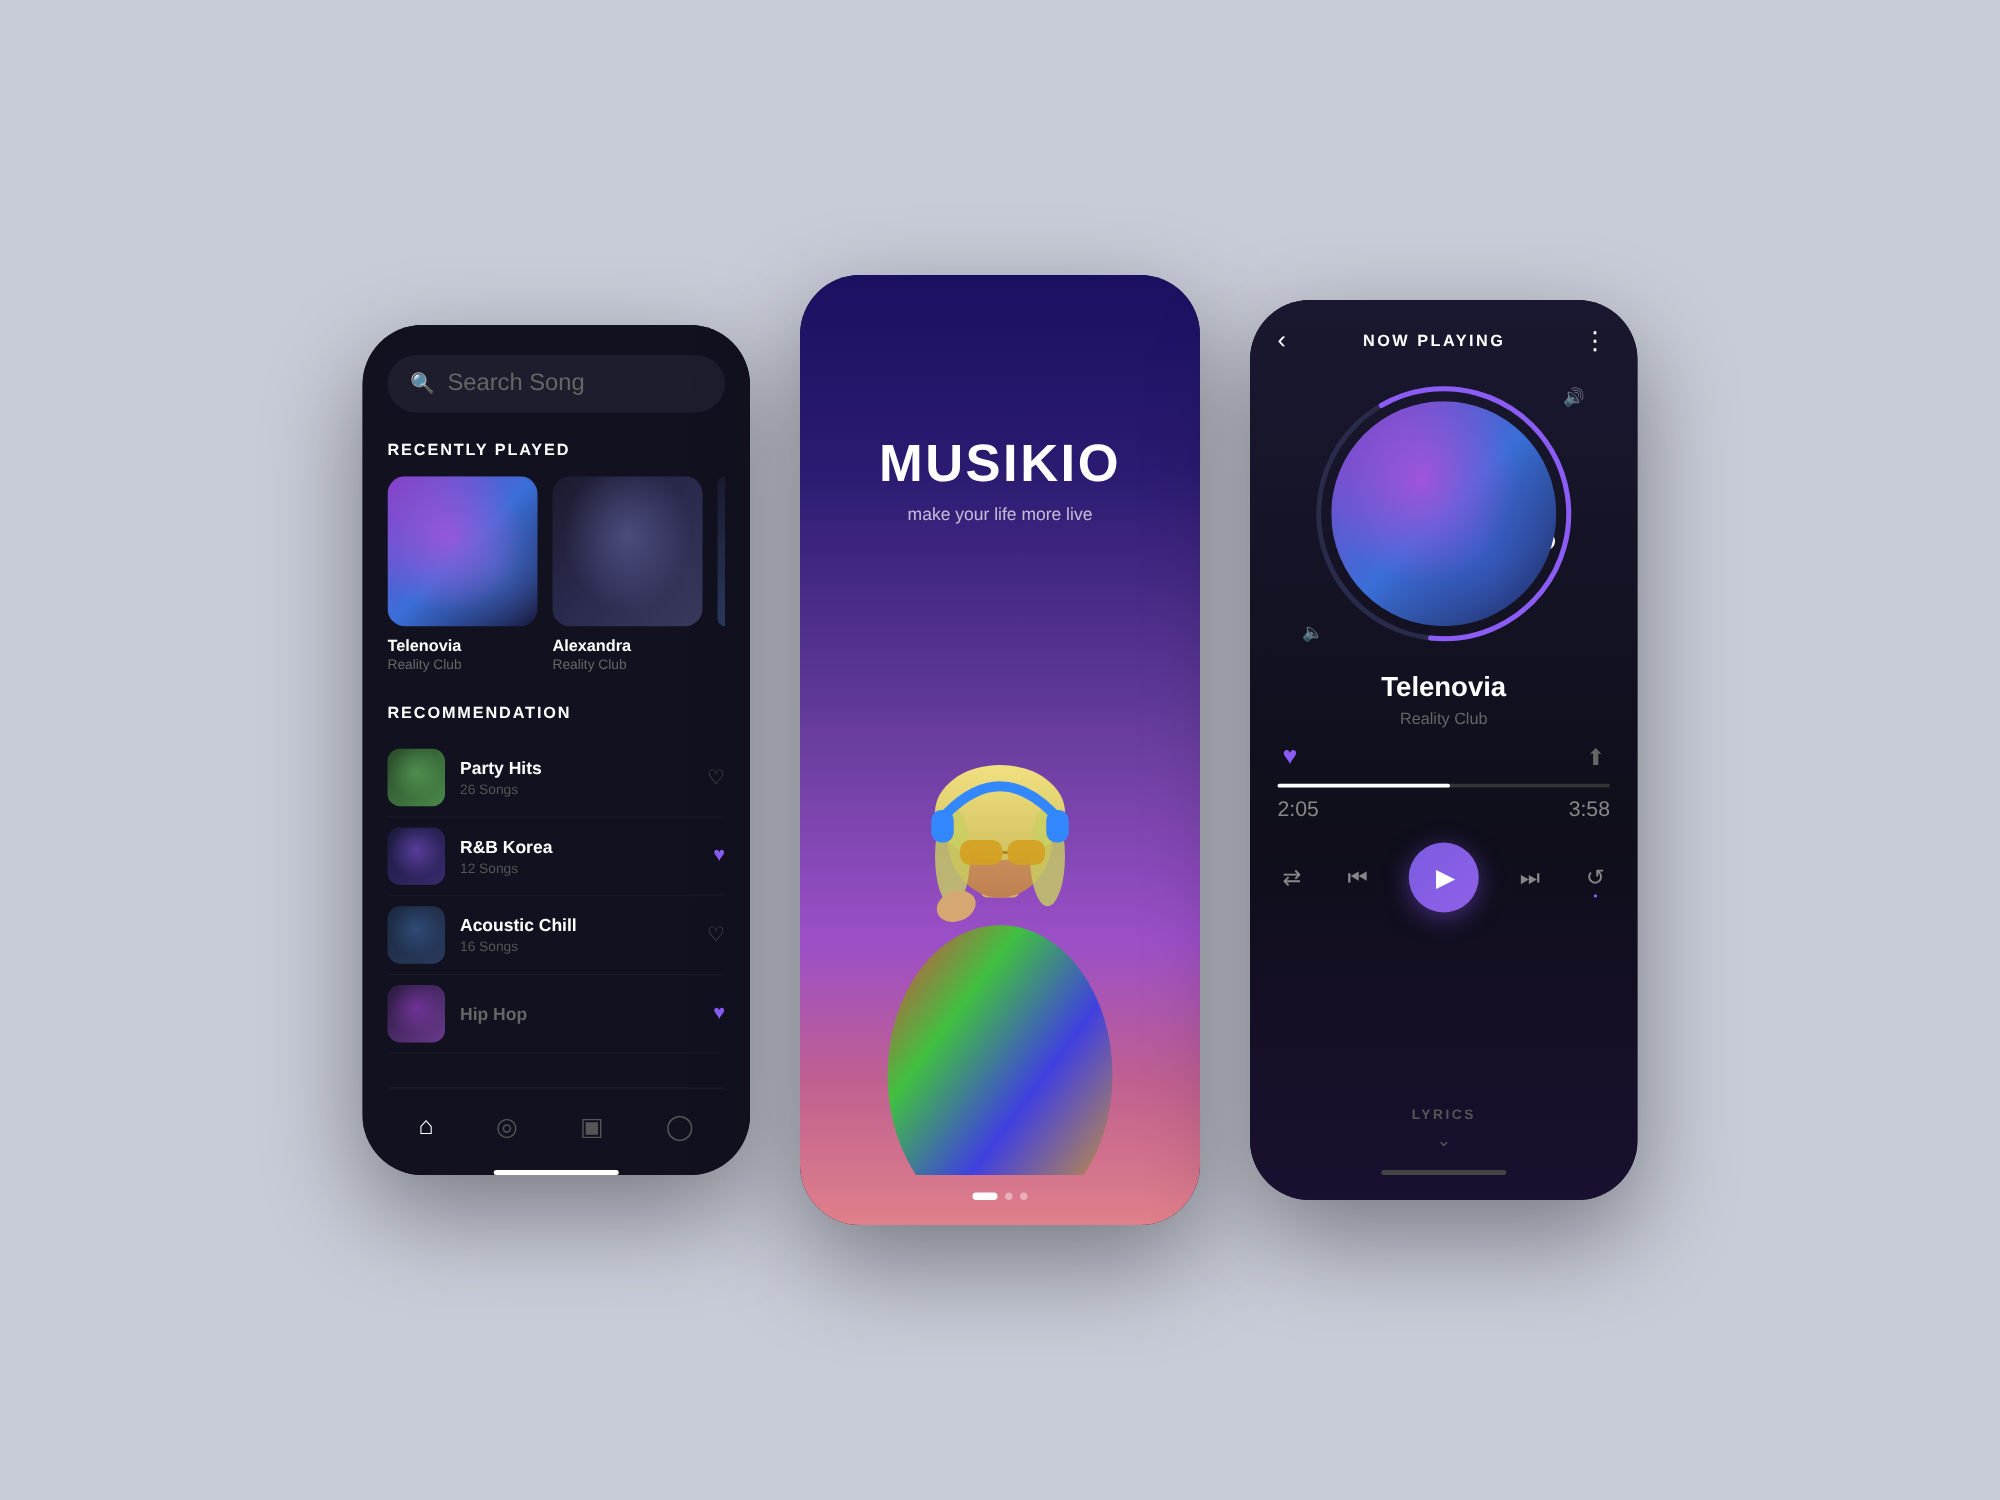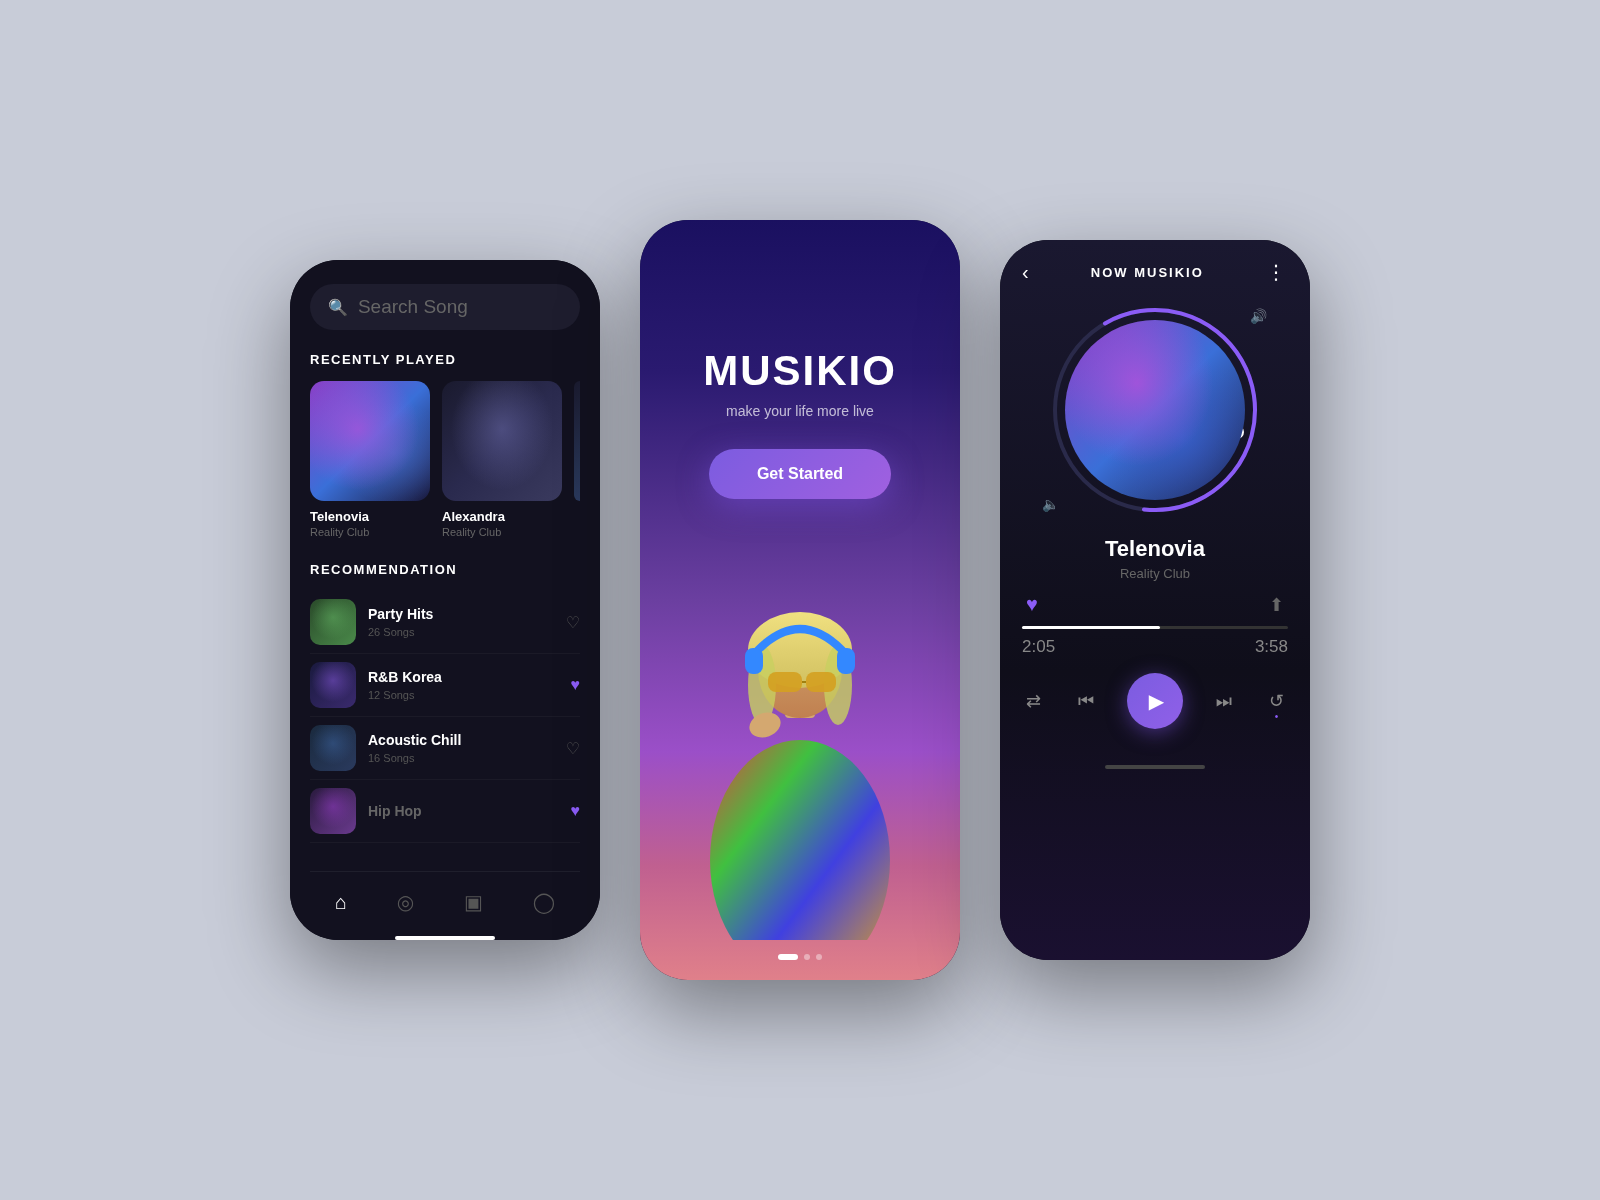--- a/index.html
+++ b/index.html
@@ -591,21 +591,20 @@
         <span class="nav-icon">◯</span>
       </div>
       <div class="home-bar"></div>
     </div>
   </div>
 
   <div class="phone phone-2">
     <div class="phone-2-inner">
       <div class="splash-title">MUSIKIO</div>
       <div class="splash-subtitle">make your life more live</div>
-      <button class="get-started-btn">Get Started</button>
 
       <div class="person-container">
         <svg width="240" height="400" viewBox="0 0 240 400">
 
           <ellipse cx="120" cy="320" rx="90" ry="120" fill="url(#bodyGrad)"></ellipse>
 
           <defs>
             <linearGradient id="bodyGrad" x1="0%" y1="0%" x2="100%" y2="100%">
               <stop offset="0%" stop-color="#e84040"></stop>
               <stop offset="30%" stop-color="#40c040"></stop>
@@ -650,21 +649,21 @@
         <div class="dot"></div>
       </div>
     </div>
   </div>
 
   <div class="phone phone-3">
     <div class="phone-3-inner">
 
       <div class="np-header">
         <span class="np-back">‹</span>
-        <span class="np-title">NOW MUSIKIO</span>
+        <span class="np-title">NOW PLAYING</span>
         <span class="np-menu">⋮</span>
       </div>
 
       <div class="album-section">
         <svg class="arc-svg" viewBox="0 0 220 220">
 
           <circle cx="110" cy="110" r="100" fill="none" stroke="#2a2a4a" stroke-width="4"></circle>
 
           <circle cx="110" cy="110" r="100" fill="none" stroke="#8b5cf6" stroke-width="4" stroke-dasharray="502" stroke-dashoffset="125" stroke-linecap="round" transform="rotate(-120 110 110)"></circle>
 
@@ -699,18 +698,22 @@
       <div class="controls-row">
         <span class="ctrl-btn">⇄</span>
         <span class="ctrl-btn">⏮</span>
         <div class="play-btn">
           <span class="play-btn-icon">▶</span>
         </div>
         <span class="ctrl-btn">⏭</span>
         <span class="ctrl-btn repeat-dot">↺</span>
       </div>
 
+      <div class="lyrics-section">
+        <div class="lyrics-label">LYRICS</div>
+        <div class="lyrics-chevron">⌄</div>
+      </div>
 
       <div class="np-home-bar"></div>
     </div>
   </div>
 
 </div>
 
 </body></html>

